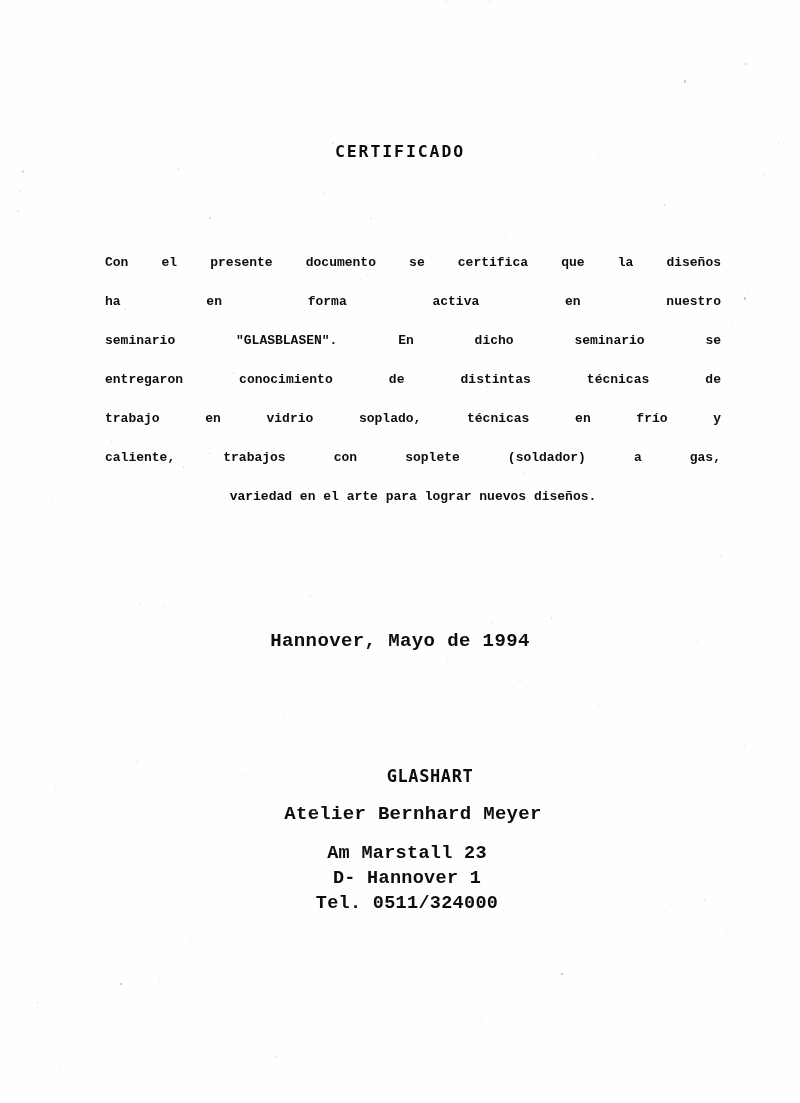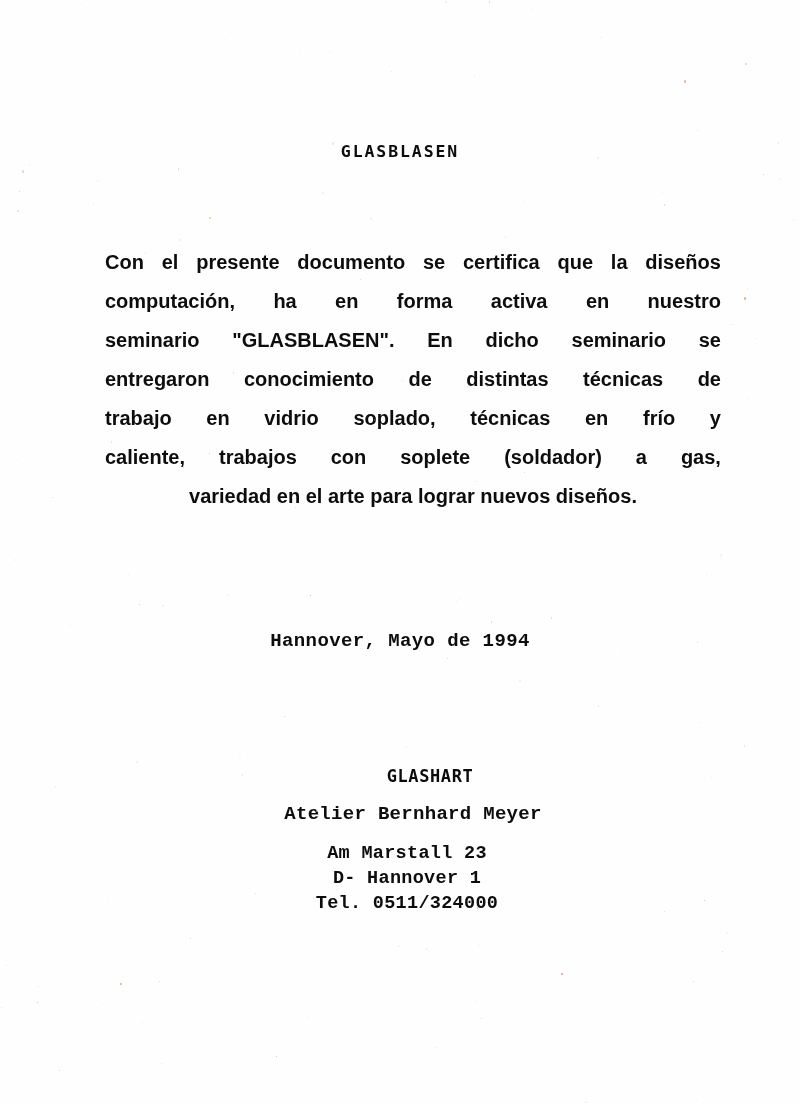--- a/index.html
+++ b/index.html
@@ -56,22 +56,22 @@
     position: absolute;
     top: 249px;
     left: 105px;
     width: 616px;
   }
 
   .body-line {
     display: block;
     height: 39px;
     line-height: 27px;
-    font-family: Liberation Sans, sans-serif;
-    font-size: 20px;
+    font-family: Liberation Mono, monospace;
+    font-size: 13px;
     font-weight: bold;
     color: #0d0d0d;
     white-space: pre;
     letter-spacing: 0px;
   }
   
   .body-line.just {
     display: flex;
     justify-content: space-between;
     white-space: pre;
@@ -298,25 +298,25 @@
       <i class="speck" style="width: 1px; height: 1px; left: 70px; top: 625px; background: rgb(201, 204, 210); opacity: 0.65;"></i>
       <i class="speck" style="width: 1px; height: 2px; left: 313px; top: 897px; background: rgb(230, 178, 106); opacity: 0.33;"></i>
       <i class="speck" style="width: 1px; height: 1px; left: 563px; top: 534px; background: rgb(220, 220, 220); opacity: 0.39;"></i>
       <i class="speck" style="width: 1px; height: 1px; left: 654px; top: 234px; background: rgb(233, 161, 59); opacity: 0.18;"></i>
       <i class="speck" style="width: 1px; height: 1px; left: 103px; top: 1004px; background: rgb(216, 216, 220); opacity: 0.35;"></i>
       <i class="speck" style="width: 2px; height: 3px; left: 744px; top: 297px; background: rgb(207, 107, 74); opacity: 0.57;"></i>
     </div>
 
   <div id="content">
 
-    <div class="doc-title">GLASBLASEN</div>
+    <div class="doc-title">CERTIFICADO</div>
 
     <div class="body-block">
         <div class="body-line just"><span>Con</span><span>el</span><span>presente</span><span>documento</span><span>se</span><span>certifica</span><span>que</span><span>la</span><span>diseños</span></div>
-        <div class="body-line just"><span>computación,</span><span>ha</span><span>en</span><span>forma</span><span>activa</span><span>en</span><span>nuestro</span></div>
+        <div class="body-line just"><span>ha</span><span>en</span><span>forma</span><span>activa</span><span>en</span><span>nuestro</span></div>
         <div class="body-line just"><span>seminario</span><span>"GLASBLASEN".</span><span>En</span><span>dicho</span><span>seminario</span><span>se</span></div>
         <div class="body-line just"><span>entregaron</span><span>conocimiento</span><span>de</span><span>distintas</span><span>técnicas</span><span>de</span></div>
         <div class="body-line just"><span>trabajo</span><span>en</span><span>vidrio</span><span>soplado,</span><span>técnicas</span><span>en</span><span>frío</span><span>y</span></div>
         <div class="body-line just"><span>caliente,</span><span>trabajos</span><span>con</span><span>soplete</span><span>(soldador)</span><span>a</span><span>gas,</span></div>
         <div class="body-line last">variedad en el arte para lograr nuevos diseños.</div>
       </div>
 
     <div class="date-line">Hannover, Mayo de 1994</div>
 
     <div class="company-name">GLASHART</div>

